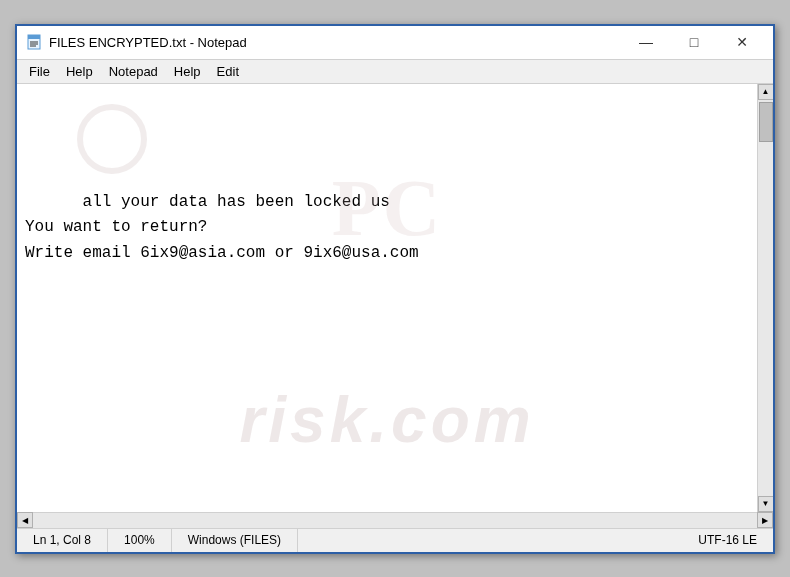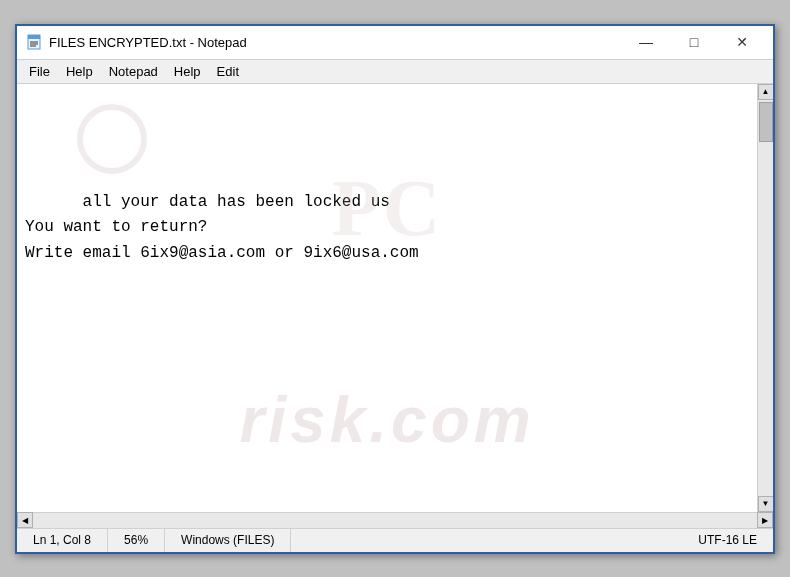--- a/index.html
+++ b/index.html
@@ -315,21 +315,21 @@
       <div class="scrollbar-h-arrow">◀</div>
       <div class="scrollbar-h-track"></div>
       <div class="scrollbar-h-arrow">▶</div>
     </div>
 
     <div class="status-bar">
       <div class="status-segment">
         <span>Ln 1, Col 8</span>
       </div>
       <div class="status-segment">
-        <span>56%</span>
+        <span>100%</span>
       </div>
       <div class="status-segment">
         <span>Windows (FILES)</span>
       </div>
       <div class="status-segment">
         <span>UTF-16 LE</span>
       </div>
     </div>
   </div>
 </div>

